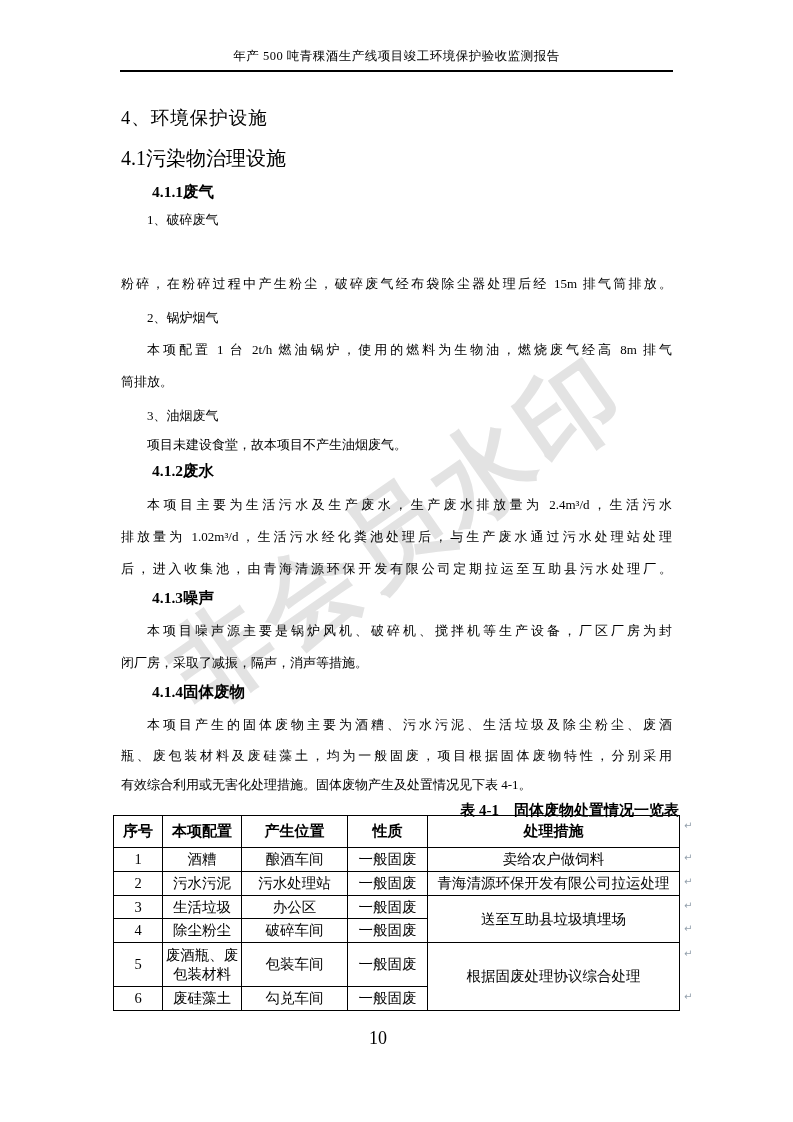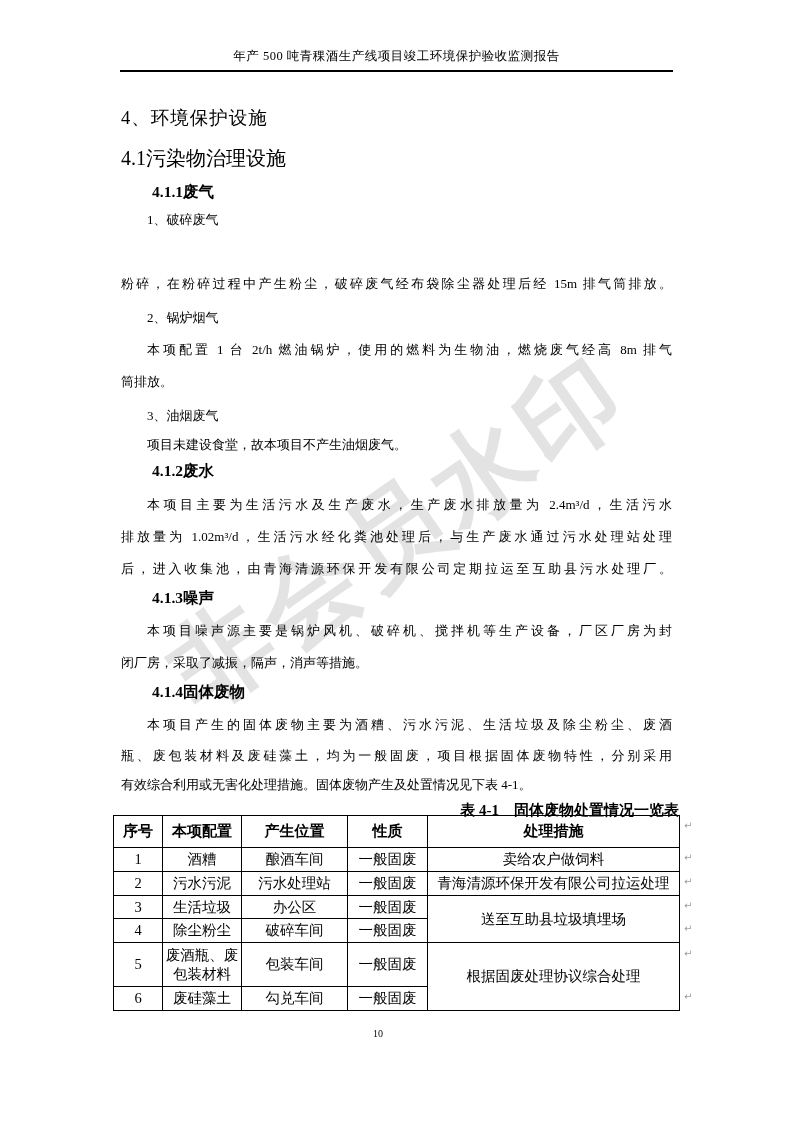--- a/index.html
+++ b/index.html
@@ -43,21 +43,21 @@
     padding:0 2px; overflow:hidden;margin-top:40px;
   }
   table.solid th{font-size:15px; font-weight:bold;}
   .cem{
     position:absolute; left:684px; width:12px; height:12px; line-height:12px;
     font-size:10px; color:#93a0ac;
     font-family:"DejaVu Sans",sans-serif;
   }
   .page-num{
     position:absolute; top:1028px; left:0; width:756px; text-align:center;
-    font-size:10px;
+    font-size:18px;
   }
 </style>
 </head>
 <body>
 
 <div class="page">
 
   <div class="watermark">非会员水印</div>
 
   <div class="content">

